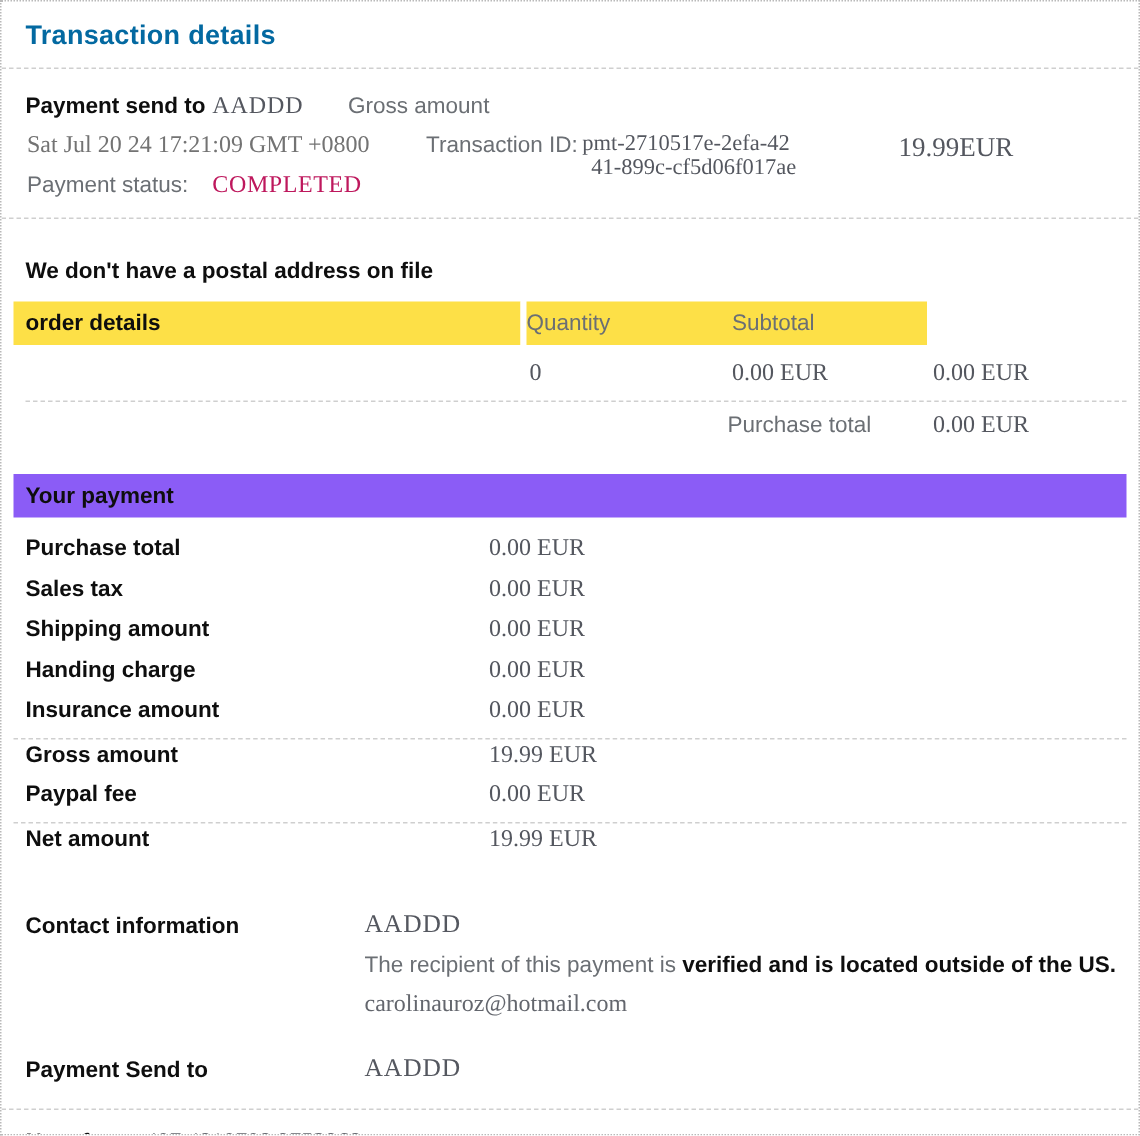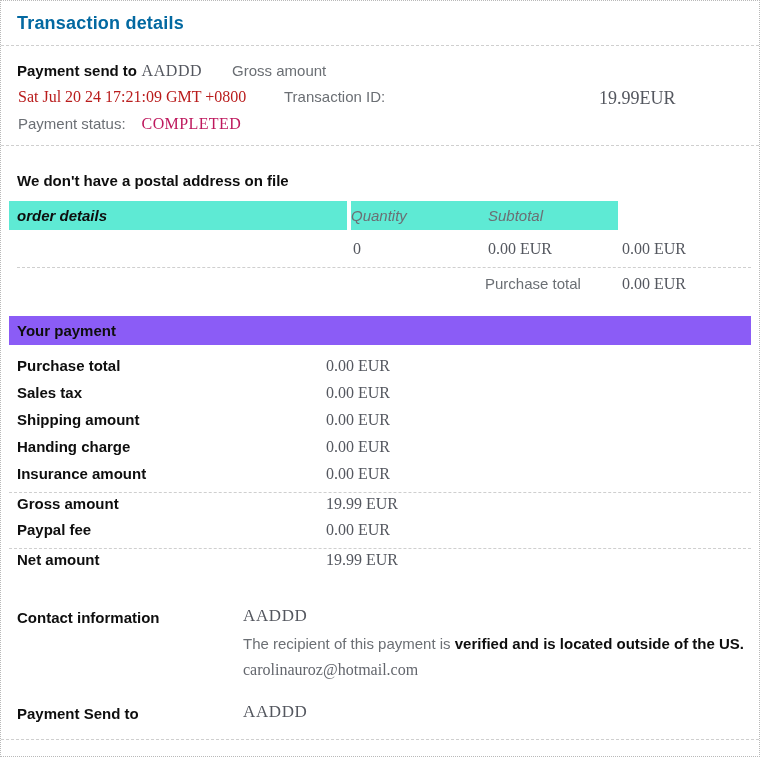--- a/index.html
+++ b/index.html
@@ -61,21 +61,21 @@
   }
   .summary-row2 {
     display: flex;
     align-items: flex-start;
     padding-top: 6px;
   }
   .summary-col1 { width: 275px; padding-left: 9px; }
   .summary-date {
     font-family: "Liberation Serif", "DejaVu Serif", serif;
     font-size: 16px;
-    color: #b91c1c;
+    color: #737373;
     white-space: nowrap;
   }
   .status-line { margin-top: 9px; display: flex; align-items: baseline; }
   .status-label { font-size: 15px; color: #6b6f74; }
   .status-value {
     font-family: "Liberation Serif", "DejaVu Serif", serif;
     font-size: 16px;
     margin-left: 36px;
     letter-spacing: 0.4px;
   }
@@ -105,25 +105,24 @@
     color: #0e0e0e;
   }
 
   
   .order-table { margin: 11px 8px 0 8px; }
   .order-grid {
     display: grid;
     grid-template-columns: 338px 4px 133px 134px 1fr;
   }
   .order-head .cell {
-    background: #5eead4;
+    background: #fde047;
     height: 29px;
     display: flex;
     align-items: center;
-    font-style: italic;
   }
   .order-head .gap { background: #ffffff; }
   .order-title { padding-left: 8px; font-size: 15px; font-weight: bold; color: #0e0e0e; }
   .col-head { font-size: 15px; color: #6b6f74; }
   .order-head .price, .order-head .subtotal { padding-left: 4px; }
   .order-row .cell {
     padding-top: 10px;
     padding-bottom: 9px;
     font-family: "Liberation Serif", "DejaVu Serif", serif;
     font-size: 16px;
@@ -242,20 +241,24 @@
     <div class="summary-row2">
       <div class="summary-col1">
         <div class="summary-date">Sat Jul 20 24 17:21:09 GMT +0800</div>
         <div class="status-line">
           <span class="status-label">Payment status:</span>
           <span class="status-value" style="color:#be185d;margin-left:16px;">COMPLETED</span>
         </div>
       </div>
       <div class="summary-col2">
         <span class="txn-label">Transaction ID:</span>
+        <div class="txn-id">
+          <div>pmt-2710517e-2efa-42</div>
+          <div class="line2">41-899c-cf5d06f017ae</div>
+        </div>
       </div>
       <div class="summary-col3">
         <div class="gross-value">19.99EUR</div>
       </div>
     </div>
   </div>
 
   <div class="postal-notice">We don't have a postal address on file</div>
 
   <div class="order-table">

